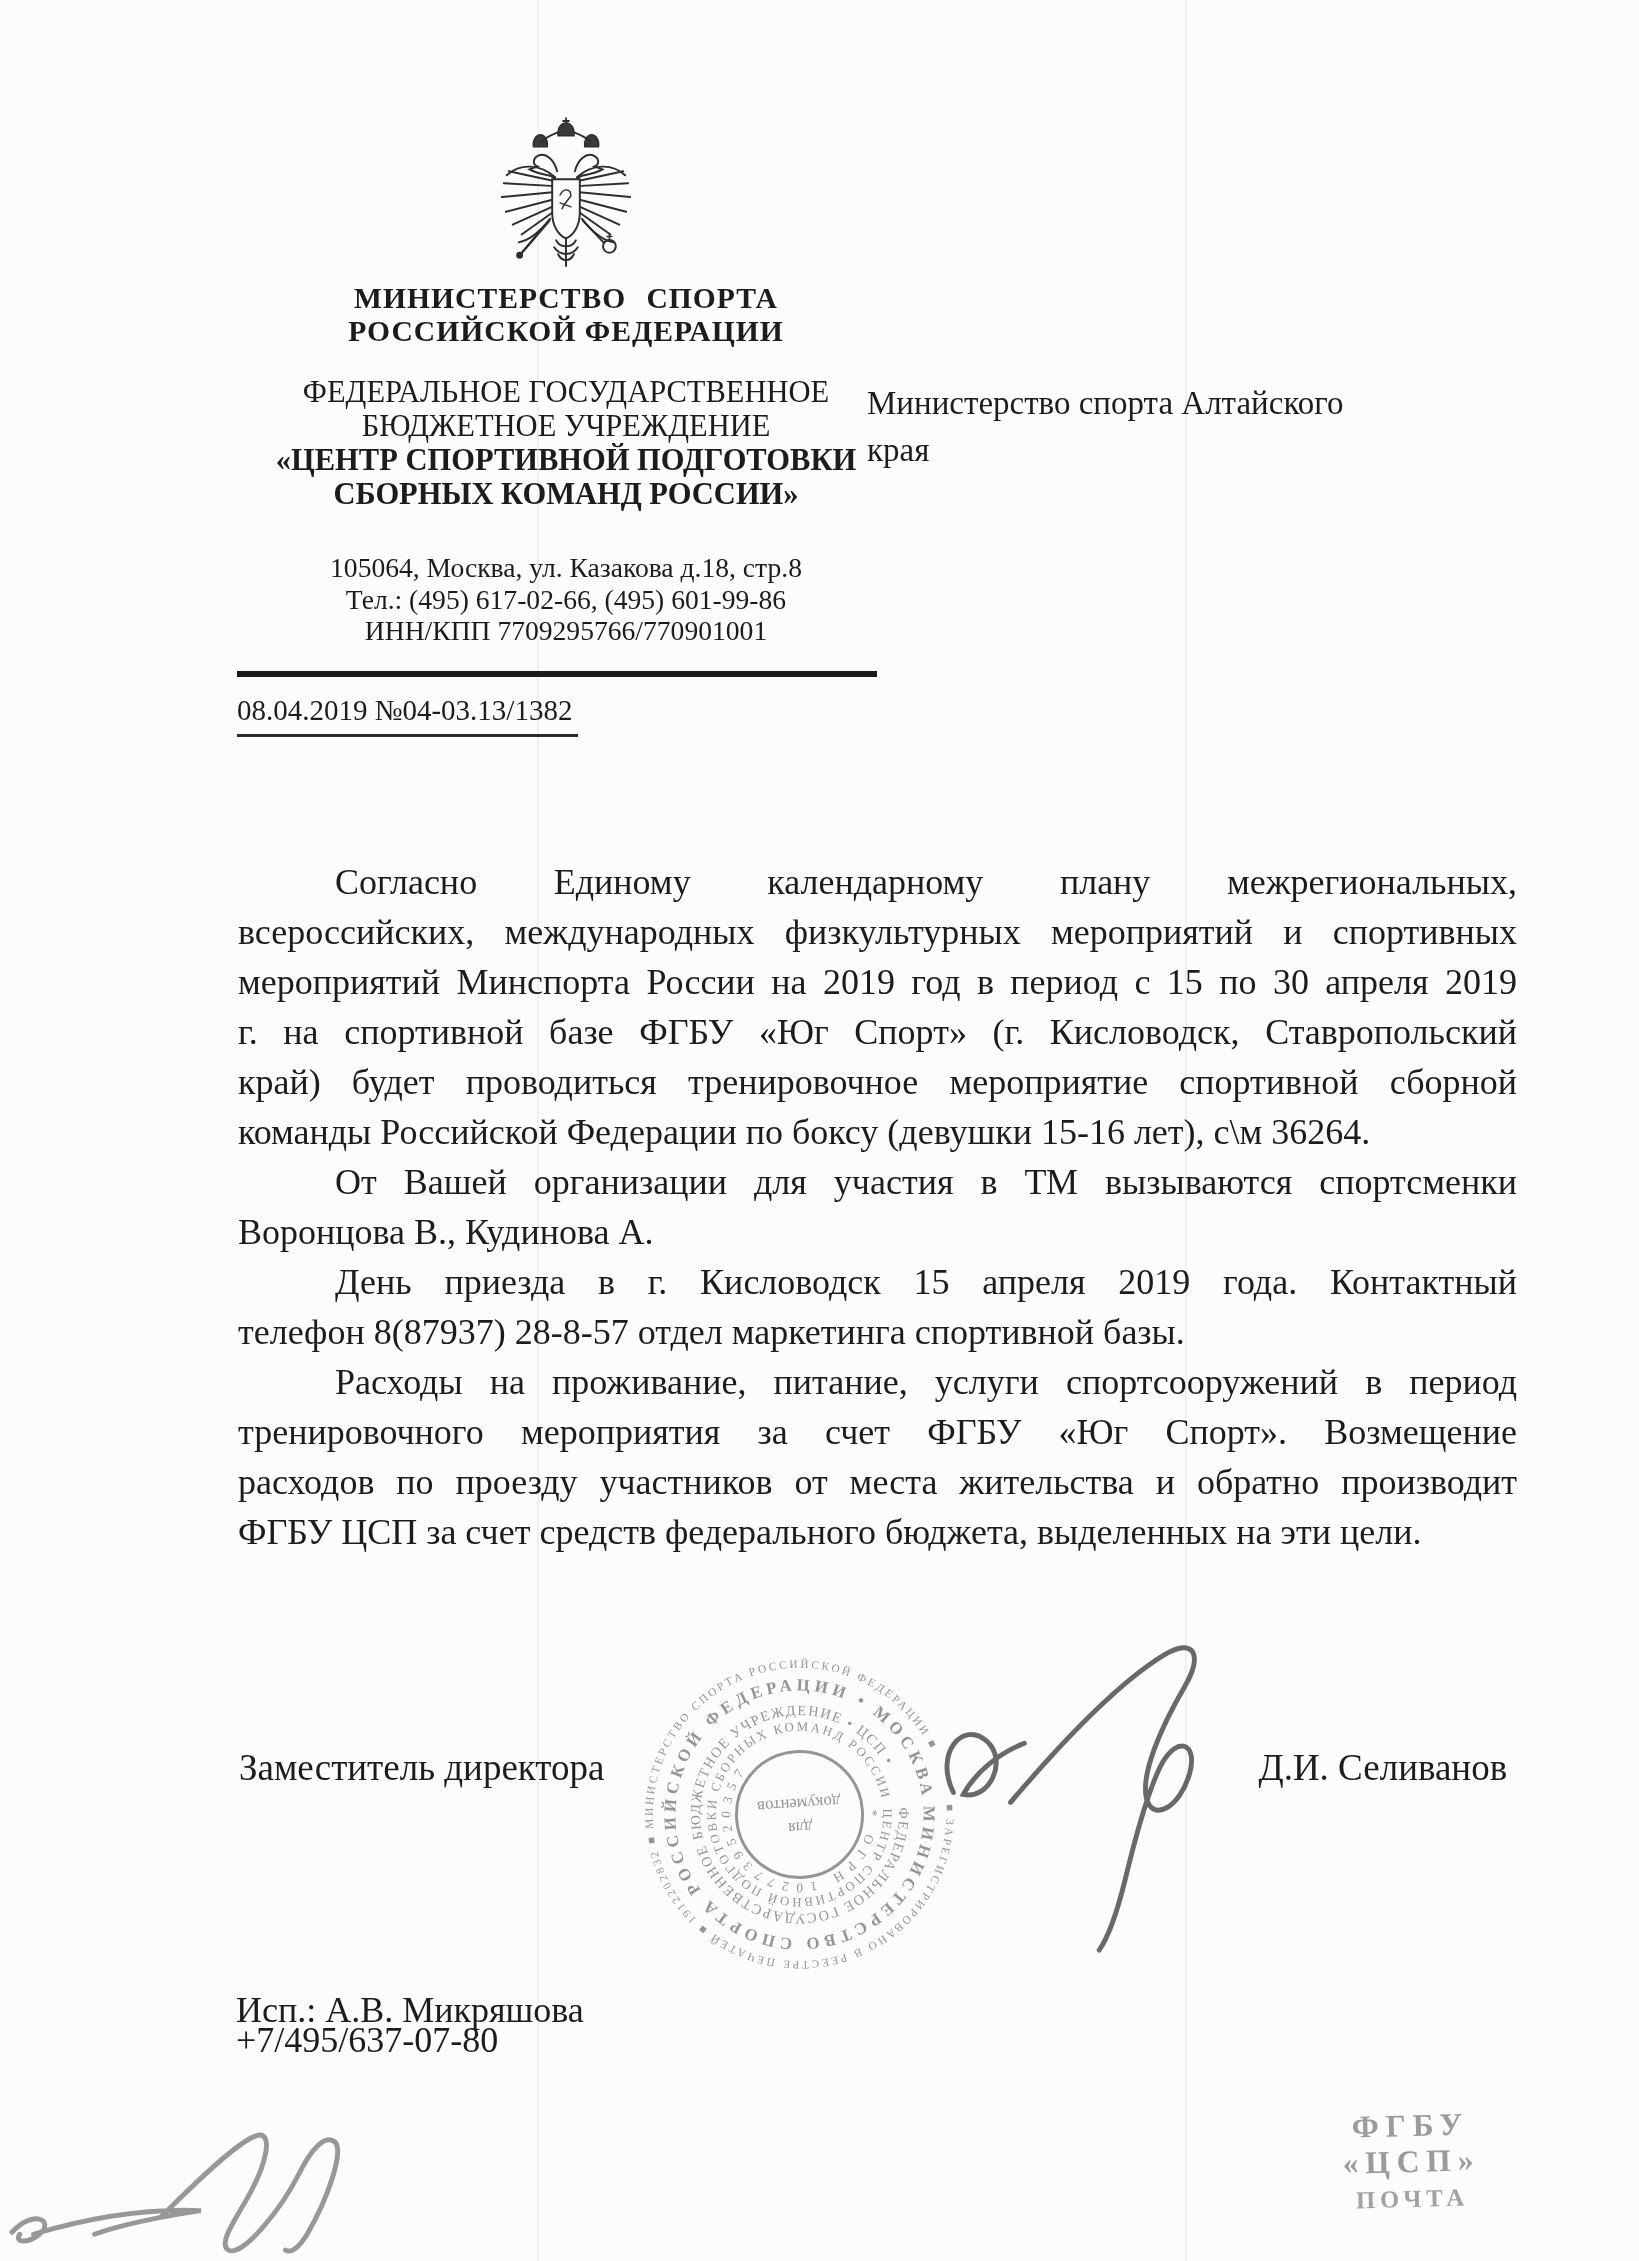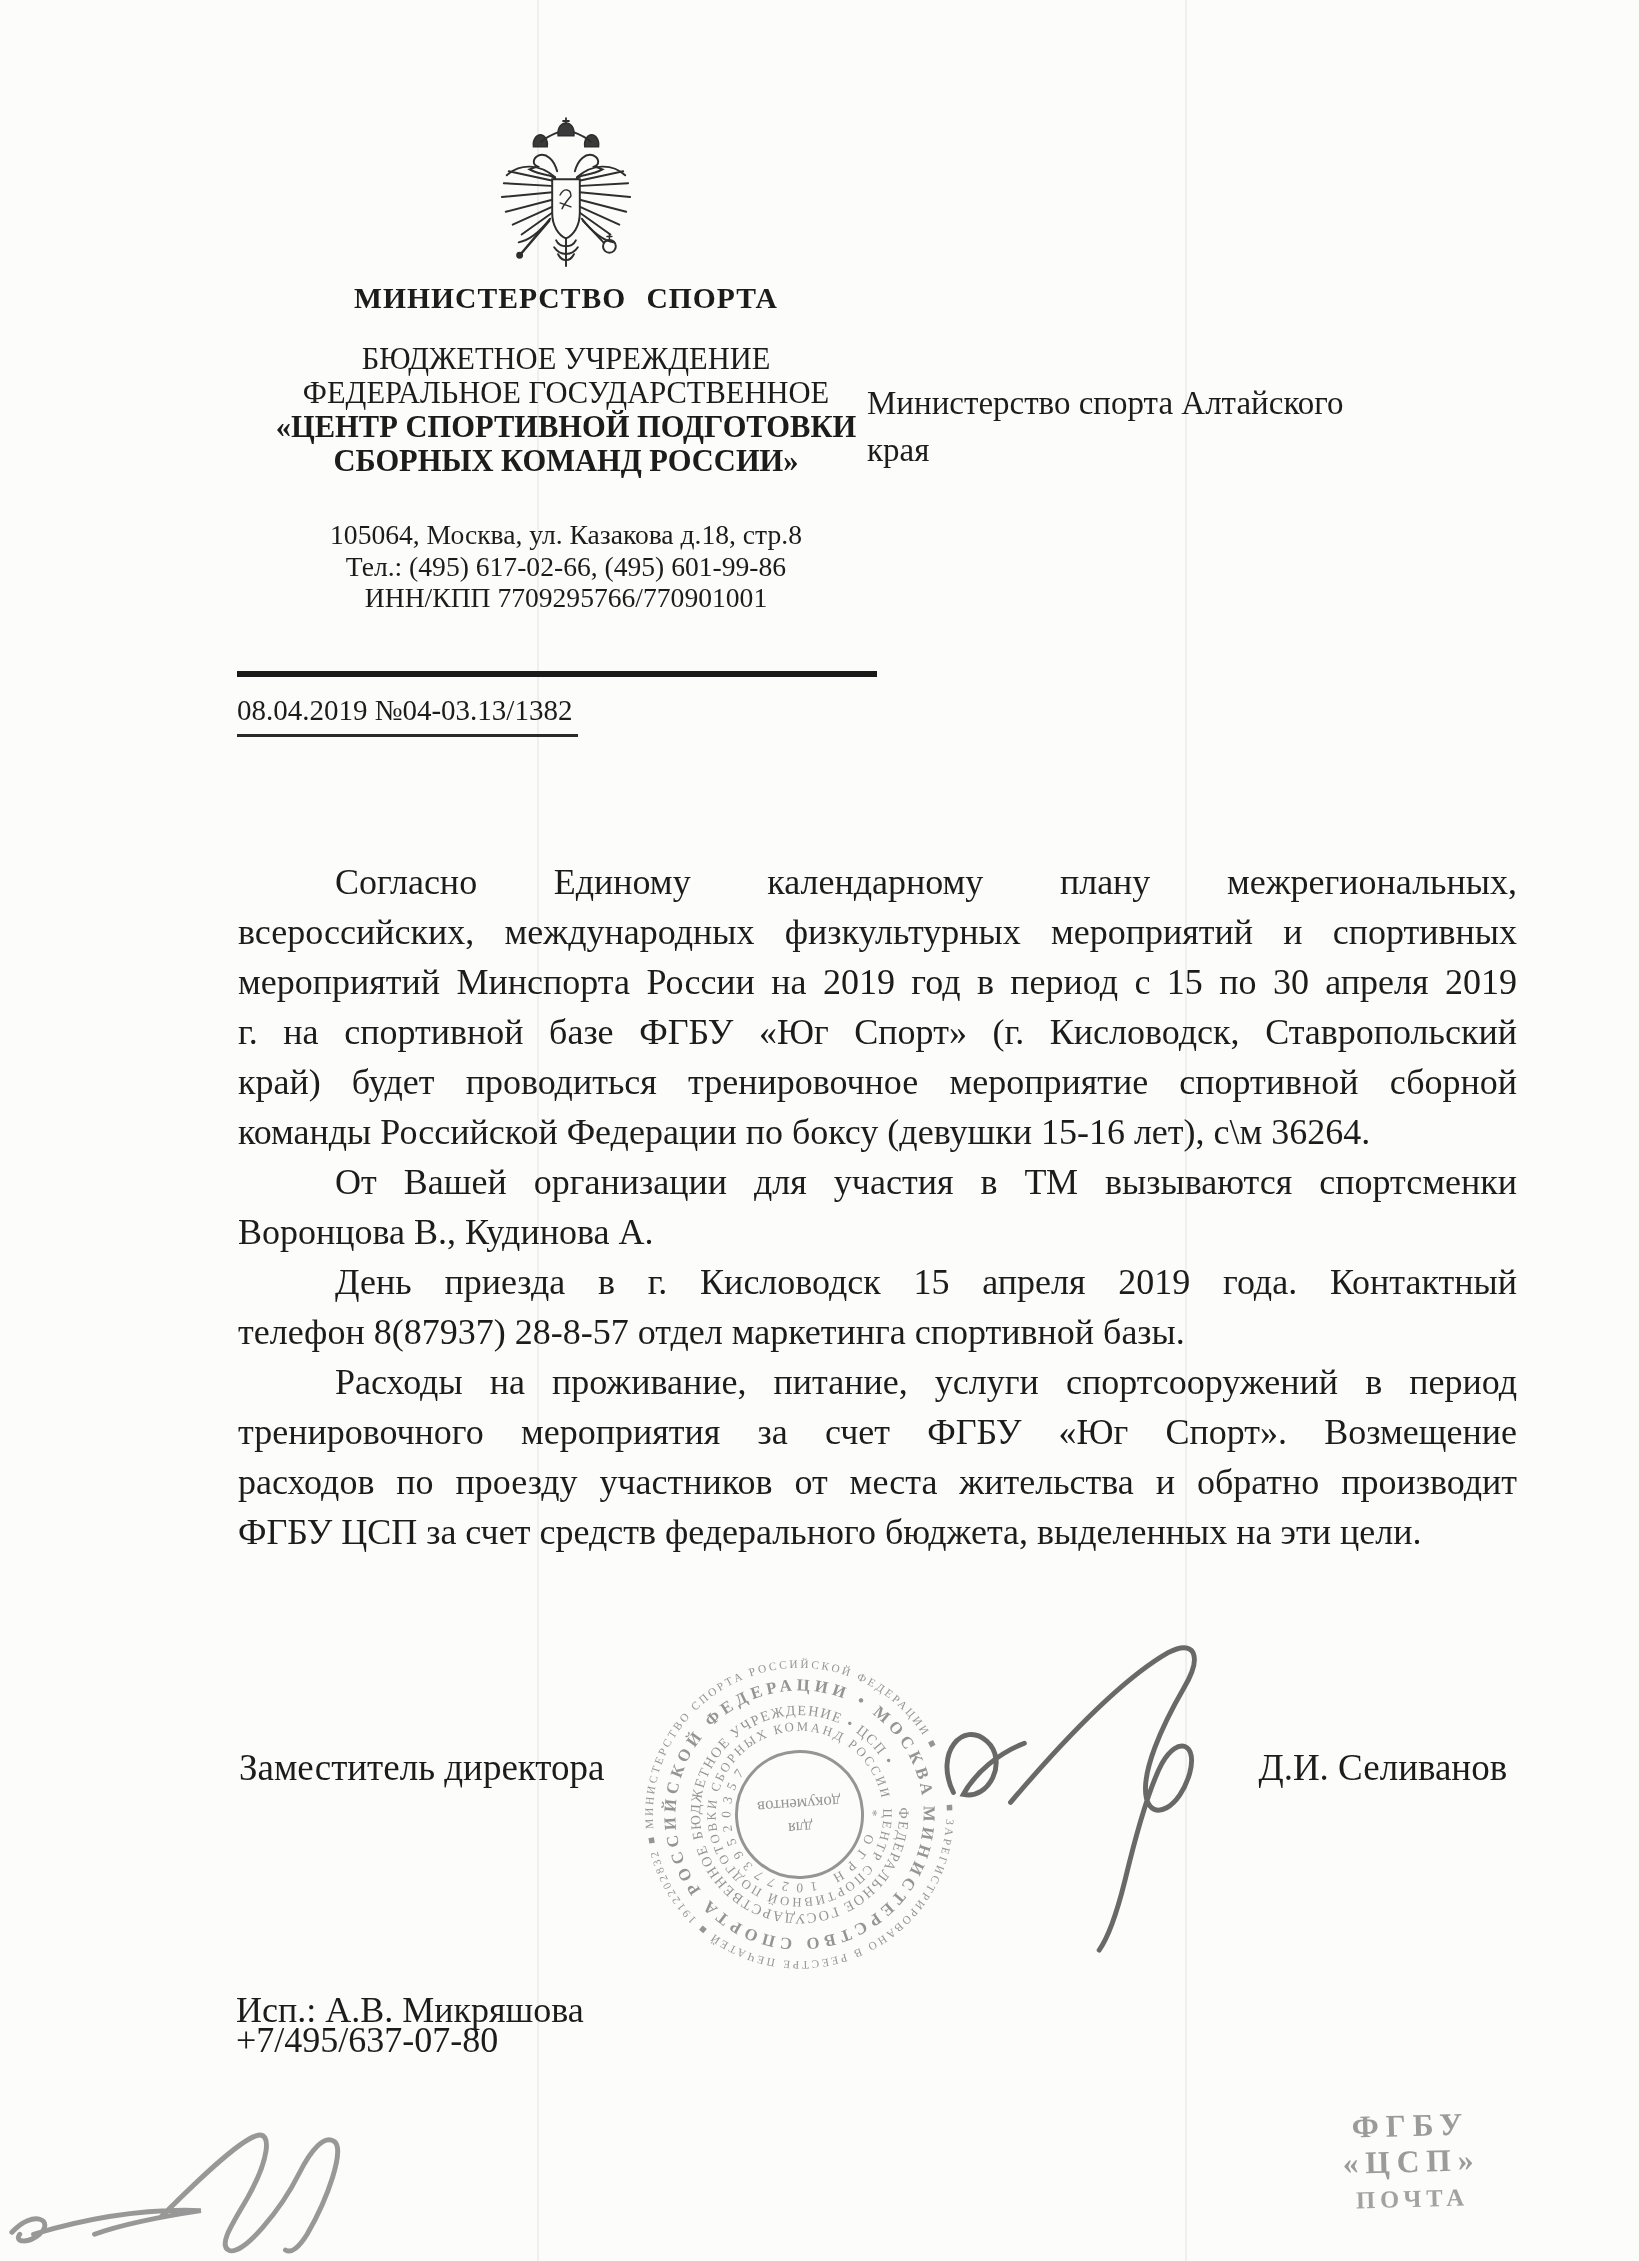--- a/index.html
+++ b/index.html
@@ -94,25 +94,26 @@
         <circle cx="28" cy="141" r="2.5" fill="#2e2e2e"></circle>
 
         <circle cx="119" cy="132" r="6.5"></circle>
         <path d="M119 125 v-5 M116.5 122 h5" stroke-width="1.5"></path>
         <path d="M92 106 L113 128" stroke-width="2"></path>
       </g>
     </svg>
 
     <div class="min-name">
       <div class="l1">МИНИСТЕРСТВО СПОРТА</div>
+      <div class="l2">РОССИЙСКОЙ ФЕДЕРАЦИИ</div>
     </div>
 
     <div class="org">
+      <div>ФЕДЕРАЛЬНОЕ ГОСУДАРСТВЕННОЕ</div>
       <div>БЮДЖЕТНОЕ УЧРЕЖДЕНИЕ</div>
-      <div>ФЕДЕРАЛЬНОЕ ГОСУДАРСТВЕННОЕ</div>
       <div class="b">«ЦЕНТР СПОРТИВНОЙ ПОДГОТОВКИ</div>
       <div class="b">СБОРНЫХ КОМАНД РОССИИ»</div>
     </div>
 
     <div class="addr">
       <div>105064, Москва, ул. Казакова д.18, стр.8</div>
       <div>Тел.: (495) 617-02-66, (495) 601-99-86</div>
       <div>ИНН/КПП 7709295766/770901001</div>
     </div>
   </div>

